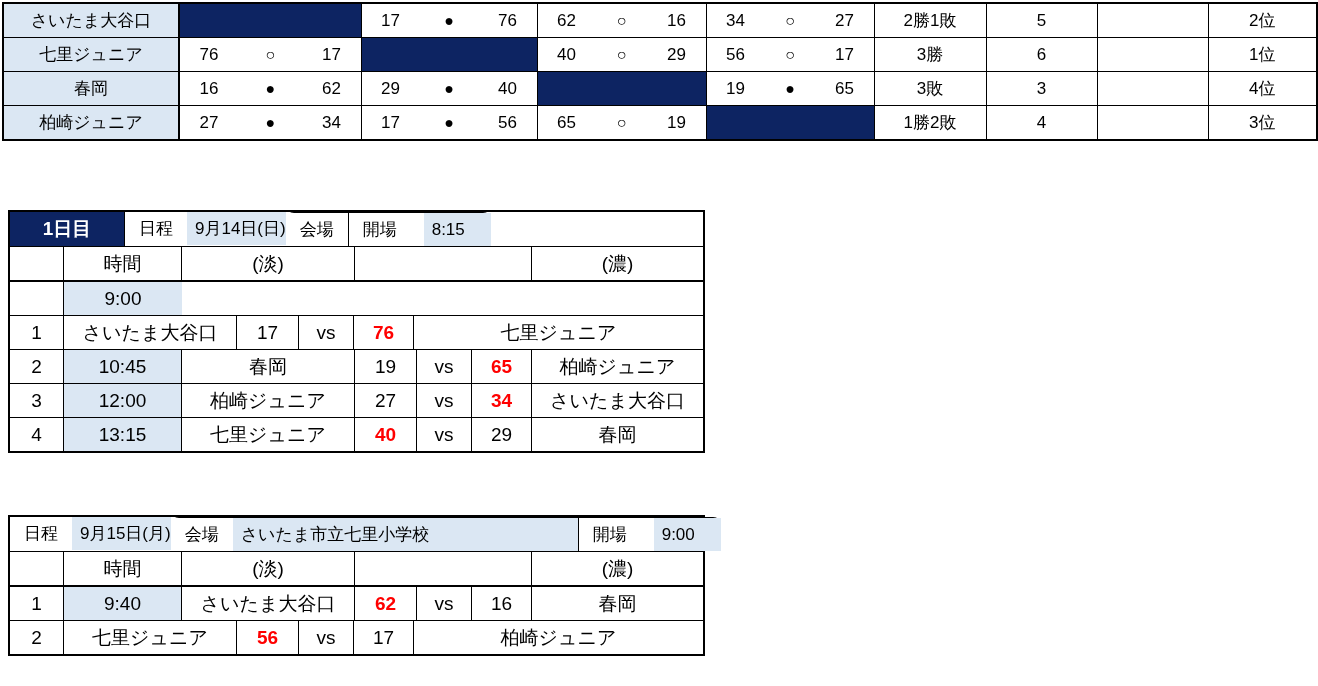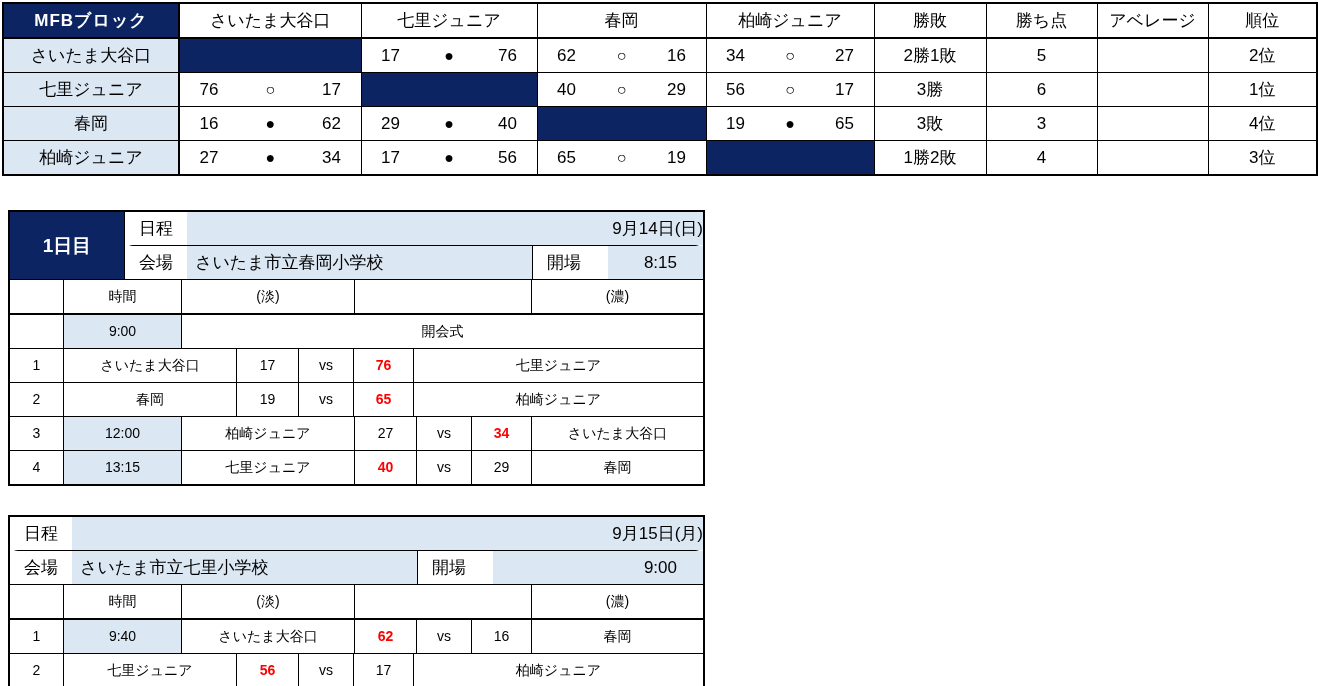--- a/index.html
+++ b/index.html
@@ -45,33 +45,33 @@
   }
   .day1{top:210px;}
   .day2{top:515px;}
   .day-head{display:flex;border-bottom:1px solid #000;}
   .day-label{
     width:114px;flex:0 0 114px;
     display:flex;align-items:center;justify-content:center;
     color:#fff;font-size:19px;font-weight:bold;
     border-right:1px solid #000;
   }
-  .day-head-right{flex:1;display:flex;flex-direction:column;}
+  .day-head-right{flex:1;display:flex;flex-direction:row;}
   .dh-row{display:flex;height:33px;line-height:33px;}
   .dh-row.last{border-top:1px solid #000;border-radius:8px;}
   .dh-label{flex:0 0 62px;text-align:center;font-size:17px;background:#fff;}
   .dh-value{font-size:17px;padding-left:8px;white-space:nowrap;overflow:hidden;}
   .dh-value.grow{flex:1;text-align:right;}
   .dh-value.venue{flex:0 0 337px;}
   .dh-label.open{border-left:1px solid #000;}
   .dh-value.opentime{flex:1;text-align:right;padding-right:26px;margin-left:13px;}
   .col-head{display:flex;height:33px;line-height:33px;border-bottom:2px solid #000;}
   .frow{display:flex;height:33px;line-height:33px;border-top:1px solid #000;}
   .col-head > div, .frow > div{
-    text-align:center;font-size:14px;
+    text-align:center;font-size:19px;
     border-right:1px solid #000;
     box-sizing:border-box;
     white-space:nowrap;overflow:hidden;
   }
   .col-head > div:last-child, .frow > div:last-child{border-right:none;}
   .c-no{flex:0 0 54px;}
   .c-time{flex:0 0 118px;}
   .c-team{flex:0 0 173px;}
   .c-s{flex:0 0 62px;}
   .c-vs{flex:0 0 55px;font-size:15px;}
@@ -90,31 +90,20 @@
       <col style="width:182px">
       <col style="width:176px">
     <col style="width:169px">
       <col style="width:168px">
       <col style="width:112px">
     <col style="width:111px">
       <col style="width:111px">
       <col style="width:109px">
   </colgroup>
   <tbody>
-      <tr class="hdr">
-    <td class="navy title labelcol">MFBブロック</td>
-    <td>さいたま大谷口</td>
-    <td>七里ジュニア</td>
-    <td>春岡</td>
-    <td>柏崎ジュニア</td>
-    <td>勝敗</td>
-    <td>勝ち点</td>
-    <td>アベレージ</td>
-    <td>順位</td>
-  </tr>
 
   <tr>
     <td class="lb labelcol">さいたま大谷口</td>
     <td class="navy"></td>
     <td>
           <div class="match">
       <span class="ms">17</span>
       <span class="mm">●</span>
       <span class="ms">76</span>
           </div>
@@ -234,49 +223,48 @@
 <div class="day day1">
   <div class="day-head">
     <div class="day-label navy">1日目</div>
     <div class="day-head-right">
       <div class="dh-row">
         <div class="dh-label">日程</div>
         <div class="dh-value lb grow">9月14日(日)</div>
       </div>
       <div class="dh-row last">
         <div class="dh-label">会場</div>
-        <div class="dh-value lb venue">さいたま市立春岡小学校</div>
         <div class="dh-label open">開場</div>
         <div class="dh-value lb opentime">8:15</div>
       </div>
     </div>
   </div>
   <div class="col-head">
     <div class="c-no"></div>
     <div class="c-time">時間</div>
     <div class="c-team">(淡)</div>
     <div class="c-mid"></div>
     <div class="c-team2">(濃)</div>
   </div>
   <div class="frow" style="border-top:none;">
     <div class="c-no"></div>
     <div class="c-time lb">9:00</div>
-    <div class="c-span">開会式</div>
   </div>
 
   <div class="frow">
     <div class="c-no">1</div>
     <div class="c-team">さいたま大谷口</div>
     <div class="c-s score" data-win="false">17</div>
     <div class="c-vs">vs</div>
     <div class="c-s2 score" data-win="true">76</div>
     <div class="c-team2">七里ジュニア</div>
   </div>
   <div class="frow">
     <div class="c-no">2</div>
+    <div class="c-time lb">10:45</div>
     <div class="c-team">春岡</div>
     <div class="c-s score" data-win="false">19</div>
     <div class="c-vs">vs</div>
     <div class="c-s2 score" data-win="true">65</div>
     <div class="c-team2">柏崎ジュニア</div>
   </div>
   <div class="frow">
     <div class="c-no">3</div>
     <div class="c-time lb">12:00</div>
     <div class="c-team">柏崎ジュニア</div>

